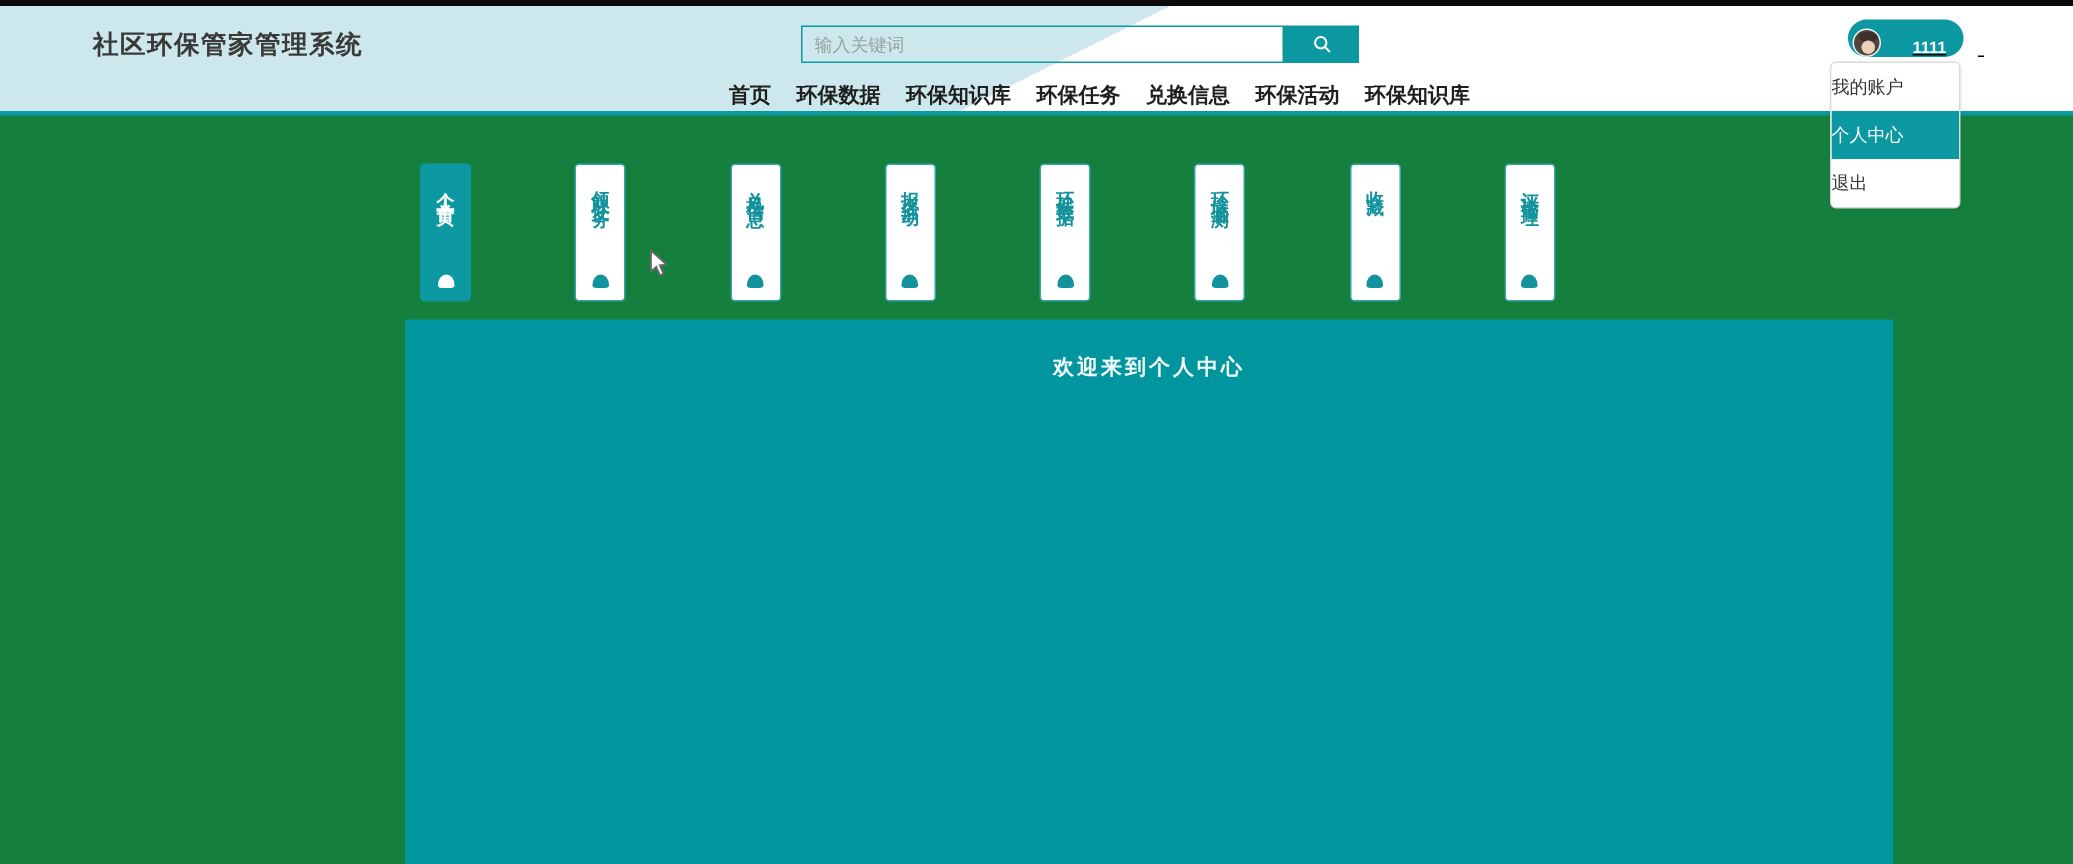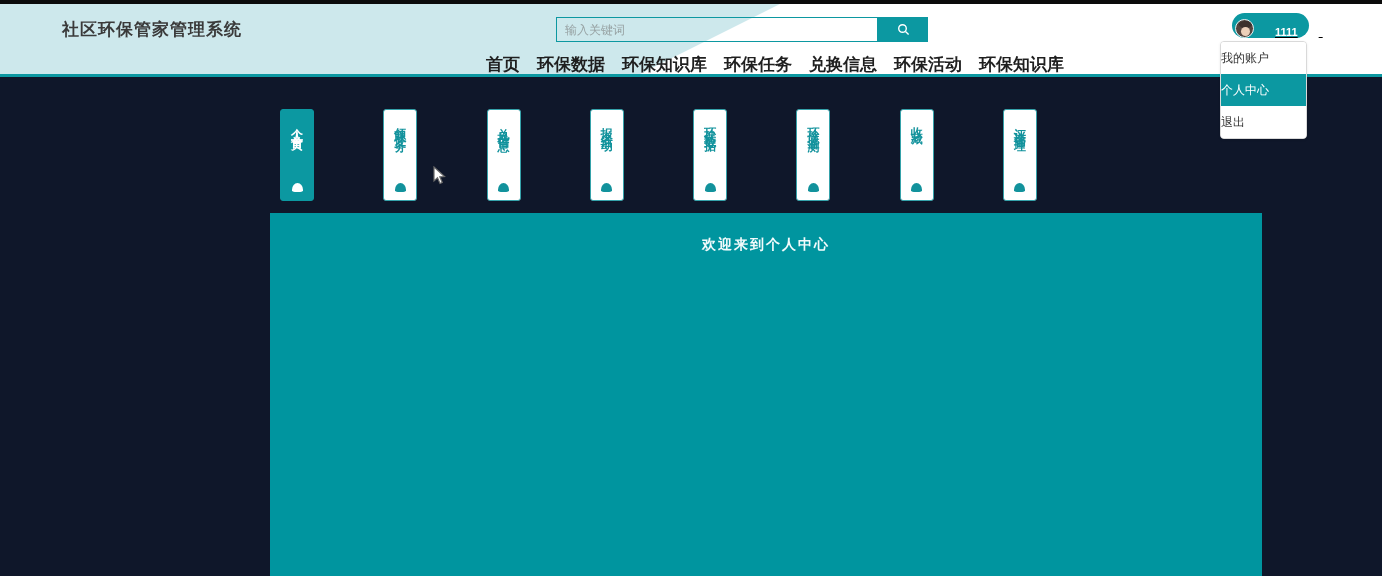--- a/index.html
+++ b/index.html
@@ -1,37 +1,37 @@
 <!DOCTYPE html>
 <html><head>
 <meta charset="utf-8">
 <style>
   * { margin:0; padding:0; box-sizing:border-box; }
   html,body { width:1382px; height:576px; overflow:hidden; background:#ffffff;
               font-family:"Liberation Sans", sans-serif; }
-  .stage { position:relative; width:1382px; height:576px; background:#0f172a; }
+  .stage { position:relative; width:1382px; height:576px; background:#15803d; }
 
   
   .topbar { position:absolute; left:0; top:0; width:1382px; height:4px; background:#0b0b0b; }
 
   
   .header { position:absolute; left:0; top:4px; width:1382px; height:72px; background:#fff; }
   .header-diagonal { position:absolute; left:0; top:0; width:800px; height:72px; background:#cde8ec;
                      clip-path:polygon(0 0, 780px 0, 636px 72px, 0 72px); }
   .site-title { position:absolute; left:62px; top:14px; font-size:17px; font-weight:bold; color:#3a3a3a; letter-spacing:1px; }
 
-  .search-wrap { position:absolute; left:556px; top:13px; height:25px; display:flex; }
+  .search-wrap { position:absolute; left:534px; top:13px; height:25px; display:flex; }
   .search-input { width:322px; height:25px; border:1px solid #0c98a1; background:transparent; outline:none;
                   padding:0 8px; font-size:12px; color:#333; font-family:"Liberation Sans", sans-serif; }
   .search-input::placeholder { color:#97a2a3; }
   .search-btn { width:50px; height:25px; background:#0c98a1; border:none; cursor:pointer;
                 display:flex; align-items:center; justify-content:center; }
 
   .nav { position:absolute; left:486px; top:48px; height:24px; display:flex; align-items:center; gap:17px; }
-  .nav a { font-size:17px; font-weight:bold; color:#1f1f1f; text-decoration:none; white-space:nowrap; }
+  .nav a { font-size:14px; font-weight:bold; color:#1f1f1f; text-decoration:none; white-space:nowrap; }
 
   .header-line { position:absolute; left:0; top:74px; width:1382px; height:3px; background:#0c98a1; z-index:1; }
 
   
   .user-pill { position:absolute; left:1232px; top:13px; width:77px; height:25px; background:#0c98a1;
                border-radius:13px; display:flex; align-items:flex-end; padding:0 8px 0 3px; gap:21px; cursor:pointer; z-index:12;text-decoration:underline; }
   .avatar { width:19px; height:19px; border-radius:50%; background:#53443e; position:relative; overflow:hidden; flex:0 0 auto; border:1px solid #e8f4f5; }
   .avatar .face { position:absolute; left:5px; top:7px; width:9px; height:9px; border-radius:50%; background:#ecd0b9; }
   .avatar .hairline { position:absolute; left:3px; top:1px; width:13px; height:7px; border-radius:50%; background:#3c312c; }
   .user-name { color:#fff; font-size:11px; font-weight:bold; }

